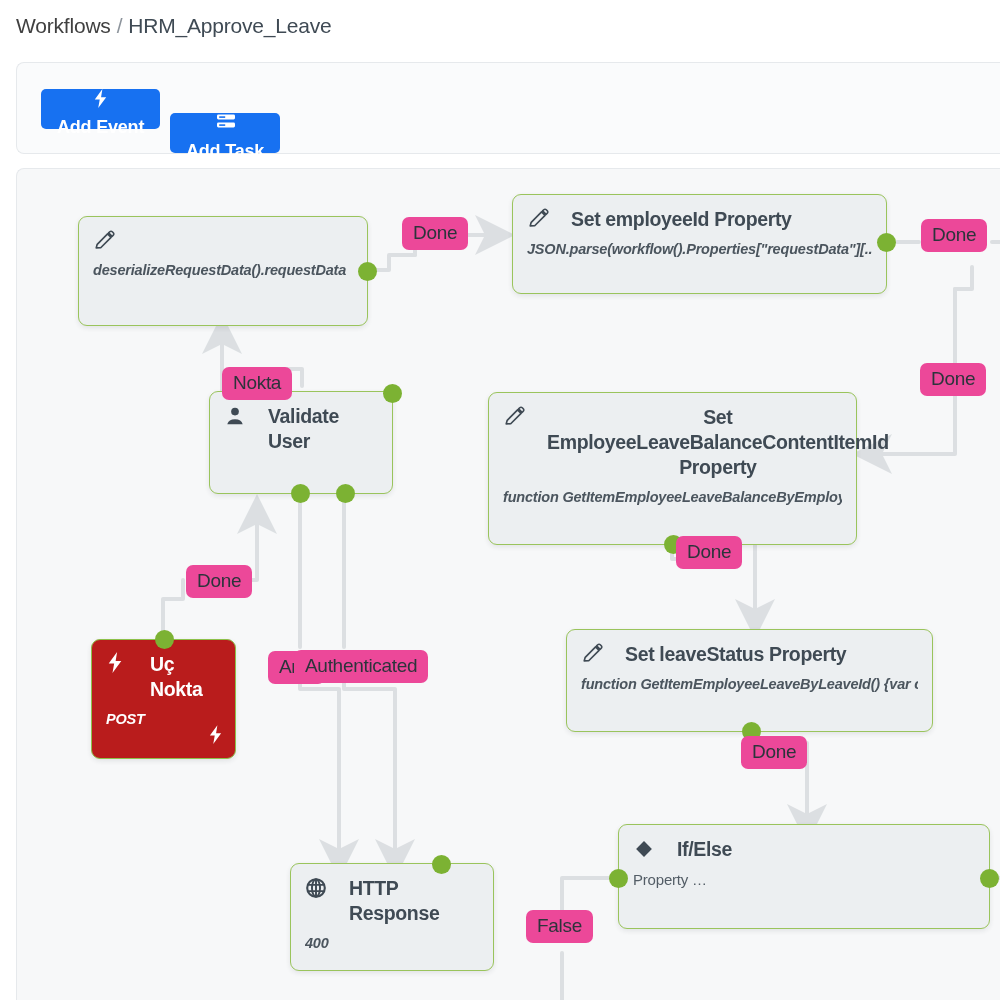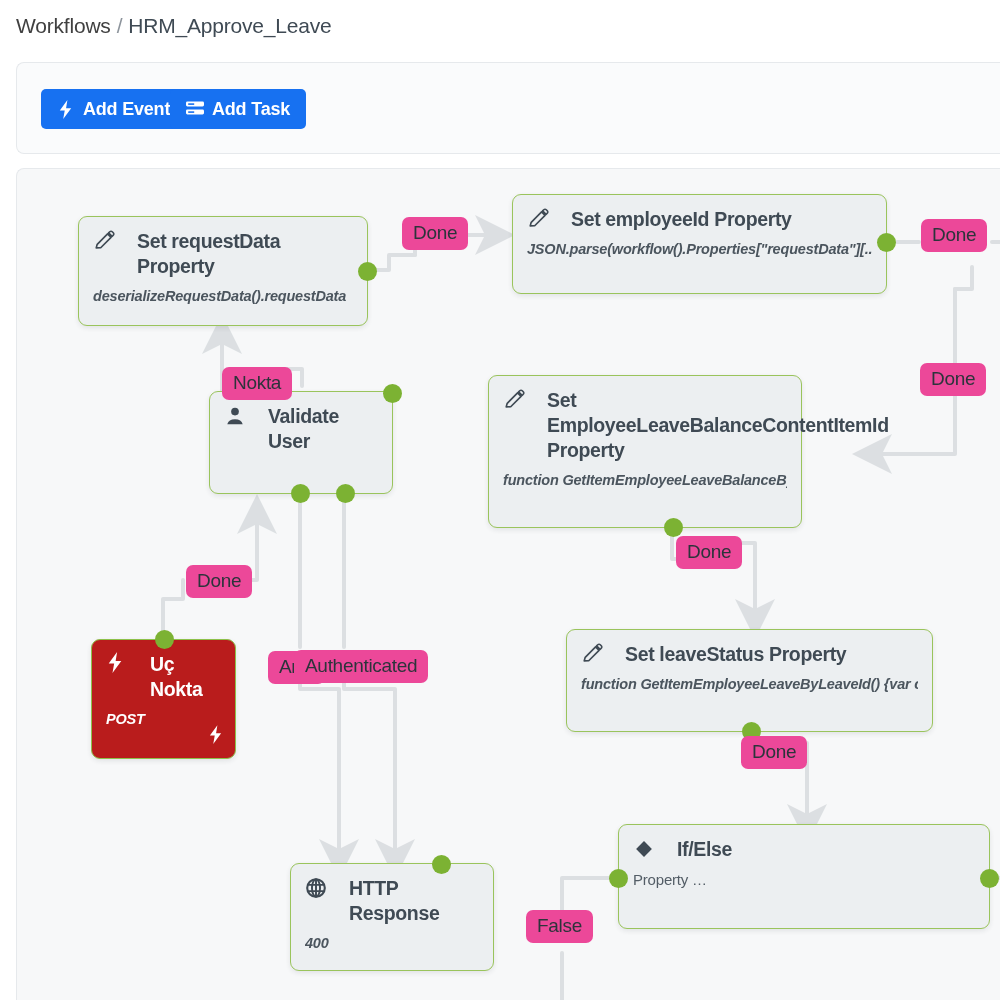--- a/index.html
+++ b/index.html
@@ -34,23 +34,24 @@
     position: absolute; top: 26px;
     height: 40px;
     display: flex; align-items: center; gap: 9px;
     background: #1771f1; color: #fff;
     border: none; border-radius: 5px;
     padding: 0 16px;
     font-family: "Liberation Sans", sans-serif;
     font-size: 18px; font-weight: bold;
     letter-spacing: -0.2px;
     cursor: pointer;
+    flex-direction: column;
   }
   #btn-add-event { left: 24px; }
-  #btn-add-task  { left: 153px; }
+  #btn-add-task  { left: 153px; margin-top: 24px; }
   .tb-ico { display: block; width: 17px; height: 19px; }
 
   
   #canvas {
     position: absolute; left: 16px; top: 168px;
     width: 1000px; height: 860px;
     background: #f7f8f9;
     border: 1px solid #e6e9ec;
     border-right: none; border-bottom: none;
     border-radius: 8px 0 0 0;
@@ -180,21 +181,20 @@
     </g>
   </svg>
 
   <div class="node" style="left:61px; top:47px; width:290px; height:110px;">
     <div class="n-head">
       <span class="n-ico">
         <svg viewBox="0 0 24 24" width="22" height="24">
             <path d="M3.5 19.5 L4.6 15.6 L15.9 4.3 L19.7 8.1 L8.4 19.4 Z M17.0 3.2 L18.3 1.9 A1.9 1.9 0 0 1 21.0 1.9 L22.1 3.0 A1.9 1.9 0 0 1 22.1 5.7 L20.8 7.0 Z" fill="none" stroke="#3f4a54" stroke-width="1.8" stroke-linejoin="round"></path>
           </svg>
       </span>
-      <span>Set requestData Property</span>
     </div>
     <div class="n-sub">deserializeRequestData().requestData</div>
     <span class="port" style="right:-10px; top:45px;"></span>
   </div>
 
   <div class="node" style="left:495px; top:25px; width:375px; height:100px;">
     <div class="n-head">
       <span class="n-ico">
         <svg viewBox="0 0 24 24" width="22" height="24">
             <path d="M3.5 19.5 L4.6 15.6 L15.9 4.3 L19.7 8.1 L8.4 19.4 Z M17.0 3.2 L18.3 1.9 A1.9 1.9 0 0 1 21.0 1.9 L22.1 3.0 A1.9 1.9 0 0 1 22.1 5.7 L20.8 7.0 Z" fill="none" stroke="#3f4a54" stroke-width="1.8" stroke-linejoin="round"></path>
@@ -214,21 +214,21 @@
             <path d="M3.6 21 a8.6 7 0 0 1 16.8 0 z" fill="#3f4a54"></path>
           </svg>
       </span>
       <span>Validate User</span>
     </div>
     <span class="port" style="right:-10px; top:-8px;"></span>
     <span class="port" style="left:81px; bottom:-10px;"></span>
     <span class="port" style="left:126px; bottom:-10px;"></span>
   </div>
 
-  <div class="node" style="left:471px; top:206px; width:314px; height:153px;">
+  <div class="node" style="left:471px; top:223px; width:369px; height:153px;text-align:center;">
     <div class="n-head">
       <span class="n-ico">
         <svg viewBox="0 0 24 24" width="22" height="24">
             <path d="M3.5 19.5 L4.6 15.6 L15.9 4.3 L19.7 8.1 L8.4 19.4 Z M17.0 3.2 L18.3 1.9 A1.9 1.9 0 0 1 21.0 1.9 L22.1 3.0 A1.9 1.9 0 0 1 22.1 5.7 L20.8 7.0 Z" fill="none" stroke="#3f4a54" stroke-width="1.8" stroke-linejoin="round"></path>
           </svg>
       </span>
       <span style="white-space:normal;">Set EmployeeLeaveBalanceContentItemId Property</span>
     </div>
     <div class="n-sub">function GetItemEmployeeLeaveBalanceByEmploye...</div>
     <span class="port" style="left:175px; bottom:-10px;"></span>

